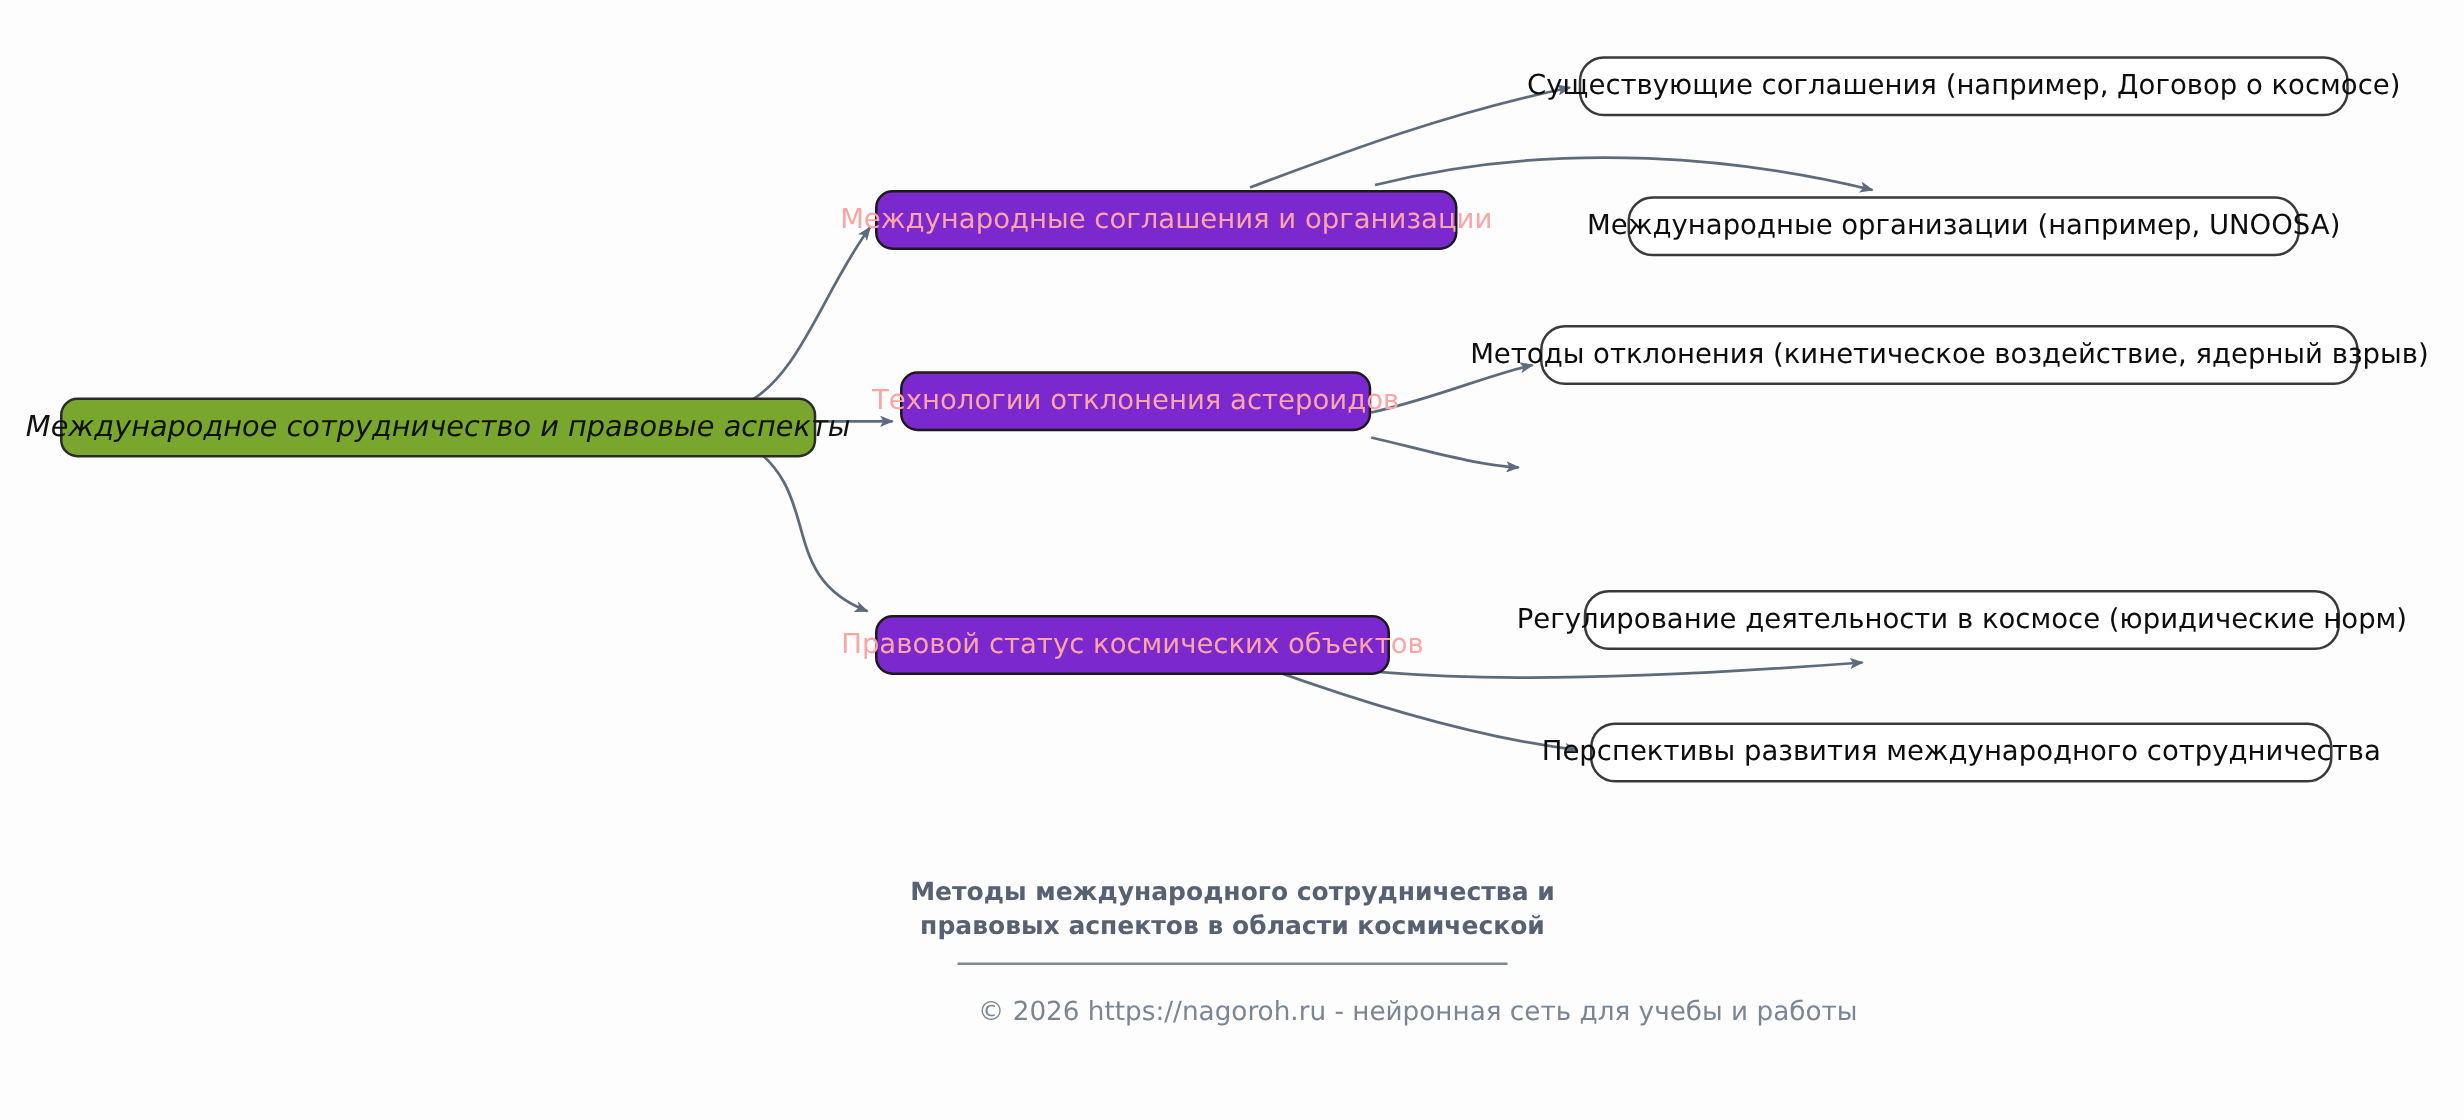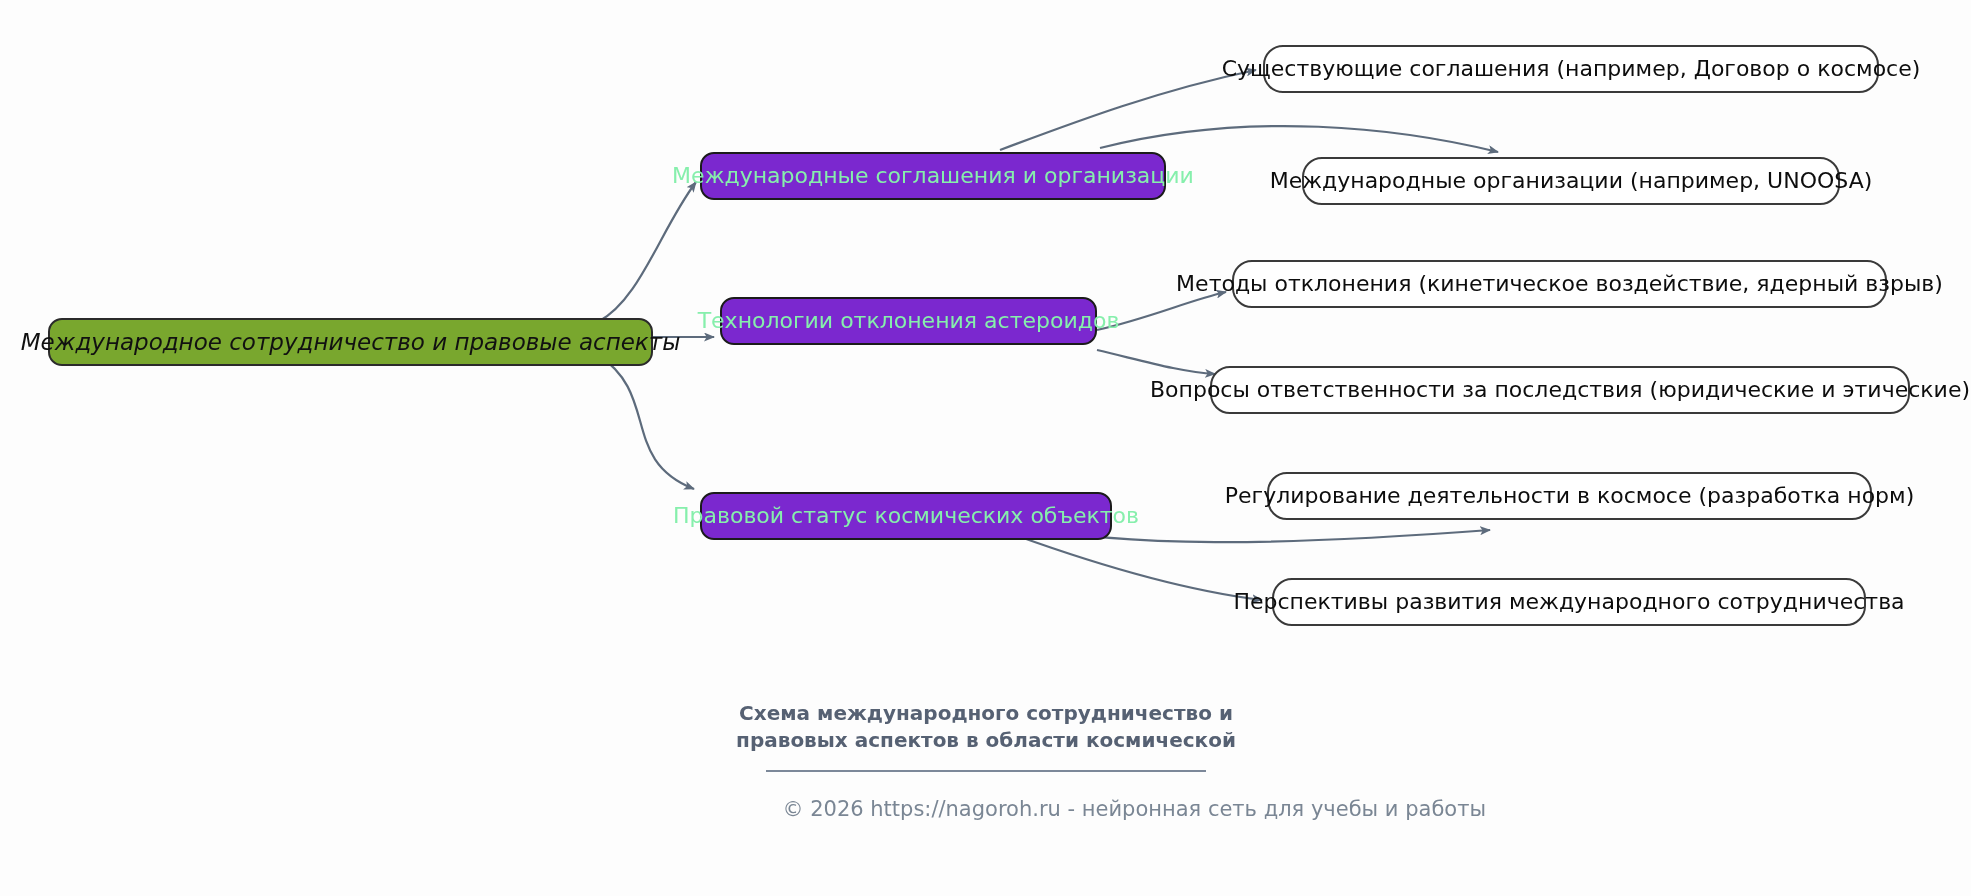--- a/index.html
+++ b/index.html
@@ -47,21 +47,21 @@
     border-radius: 14px;
     color: #111111;
     font-size: 23px;
     padding: 0 18px;
   }
 
   .node-branch {
     background: #7b28cf;
     border: 2px solid #1b1b1b;
     border-radius: 14px;
-    color: #86efac;
+    color: #fca5a5;
     font-size: 22px;
     padding: 16px 16px;
   }
 
   .node-leaf {
     background: #ffffff;
     border: 2px solid #3a3a3a;
     border-radius: 20px;
     color: #0d0d0d;
     font-size: 22px;
@@ -155,39 +155,36 @@
   </div>
 
   <div class="node node-branch" style="left:720px; top:297px; width:377px; height:48px;">
     <span>Технологии отклонения астероидов</span>
   </div>
 
   <div class="node node-leaf" style="left:1232px; top:260px; width:655px; height:48px;">
     <span>Методы отклонения (кинетическое воздействие, ядерный взрыв)</span>
   </div>
 
-  <div class="node node-leaf" style="left:1210px; top:366px; width:700px; height:48px;">
-    <span>Вопросы ответственности за последствия (юридические и этические)</span>
-  </div>
 
   <div class="node node-branch" style="left:700px; top:472px; width:412px; height:48px;margin-top:20px;">
     <span>Правовой статус космических объектов</span>
   </div>
 
   <div class="node node-leaf" style="left:1267px; top:472px; width:605px; height:48px;">
-    <span>Регулирование деятельности в космосе (разработка норм)</span>
+    <span>Регулирование деятельности в космосе (юридические норм)</span>
   </div>
 
   <div class="node node-leaf" style="left:1272px; top:578px; width:594px; height:48px;">
     <span>Перспективы развития международного сотрудничества</span>
   </div>
 
   <div id="caption-block">
     <div id="caption-title">
-      <div>Схема международного сотрудничество и</div>
+      <div>Методы международного сотрудничества и</div>
       <div>правовых аспектов в области космической</div>
     </div>
     <div id="caption-rule"></div>
   </div>
 
   <div id="footer-credit">© 2026 https://nagoroh.ru - нейронная сеть для учебы и работы</div>
 
 </div>
 
 </body></html>

